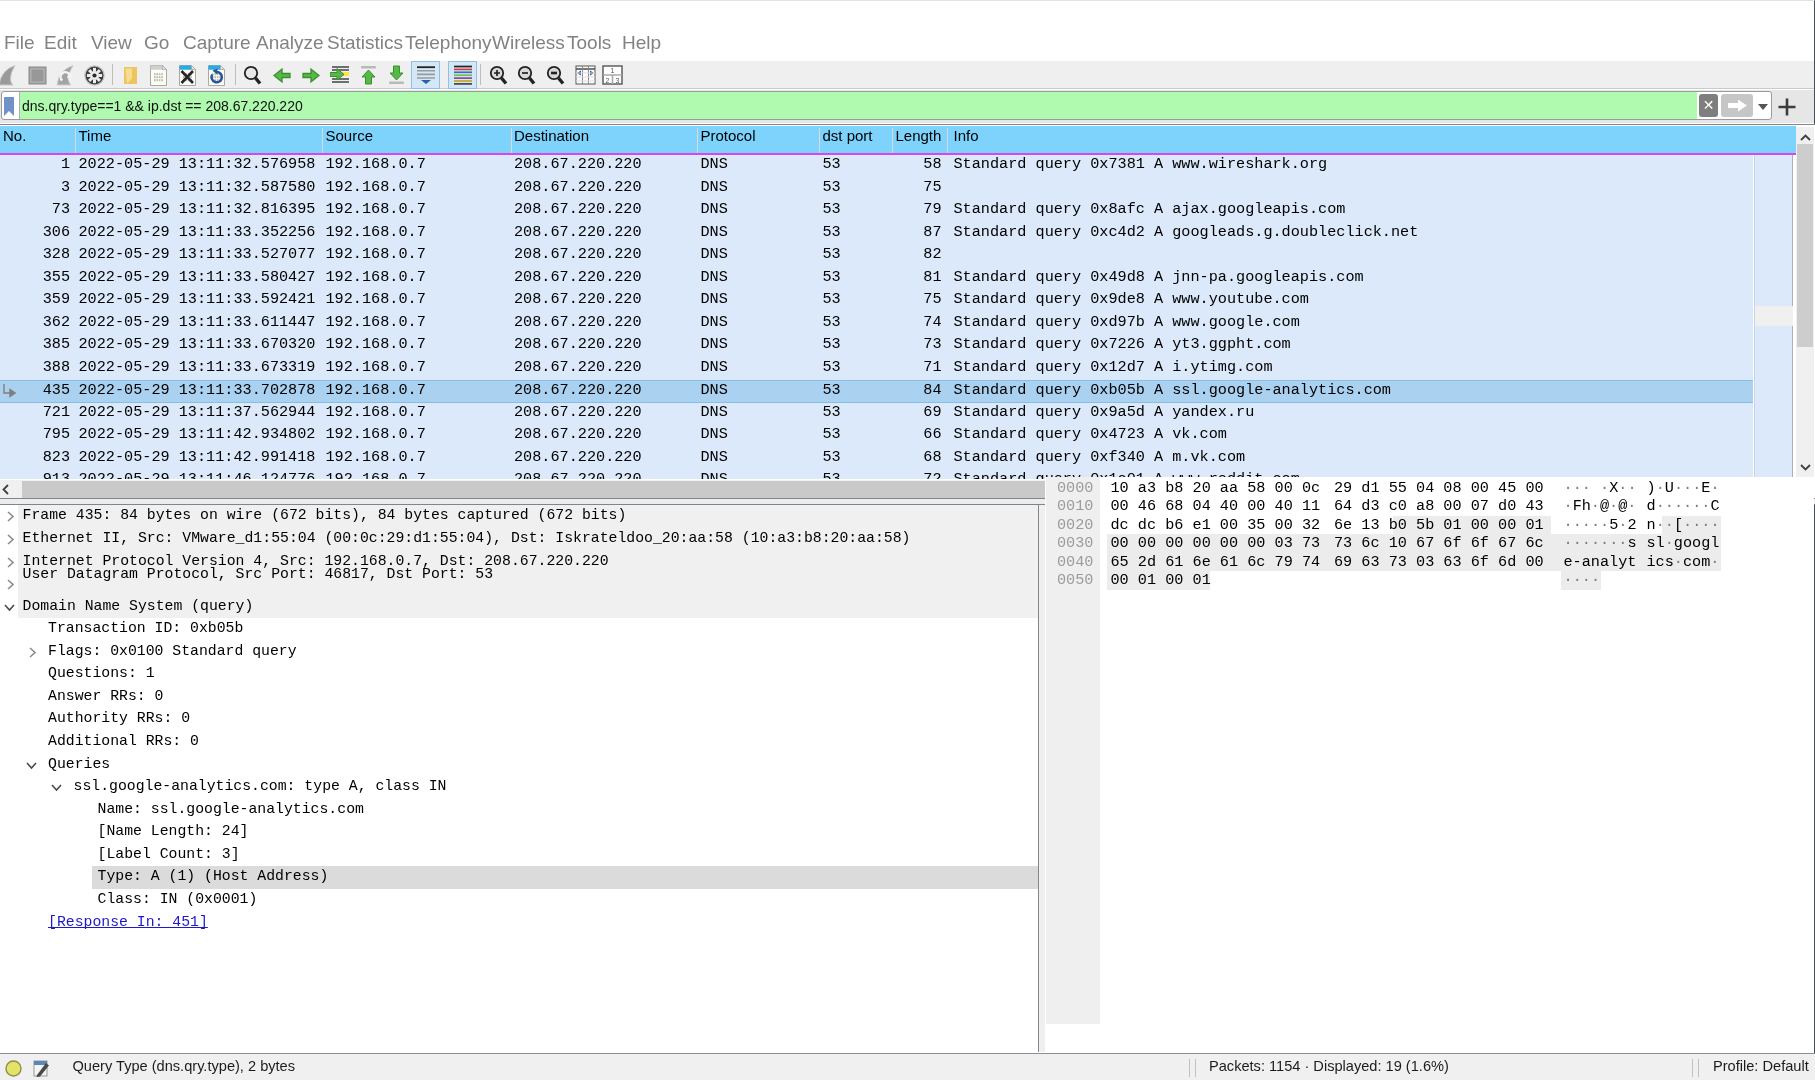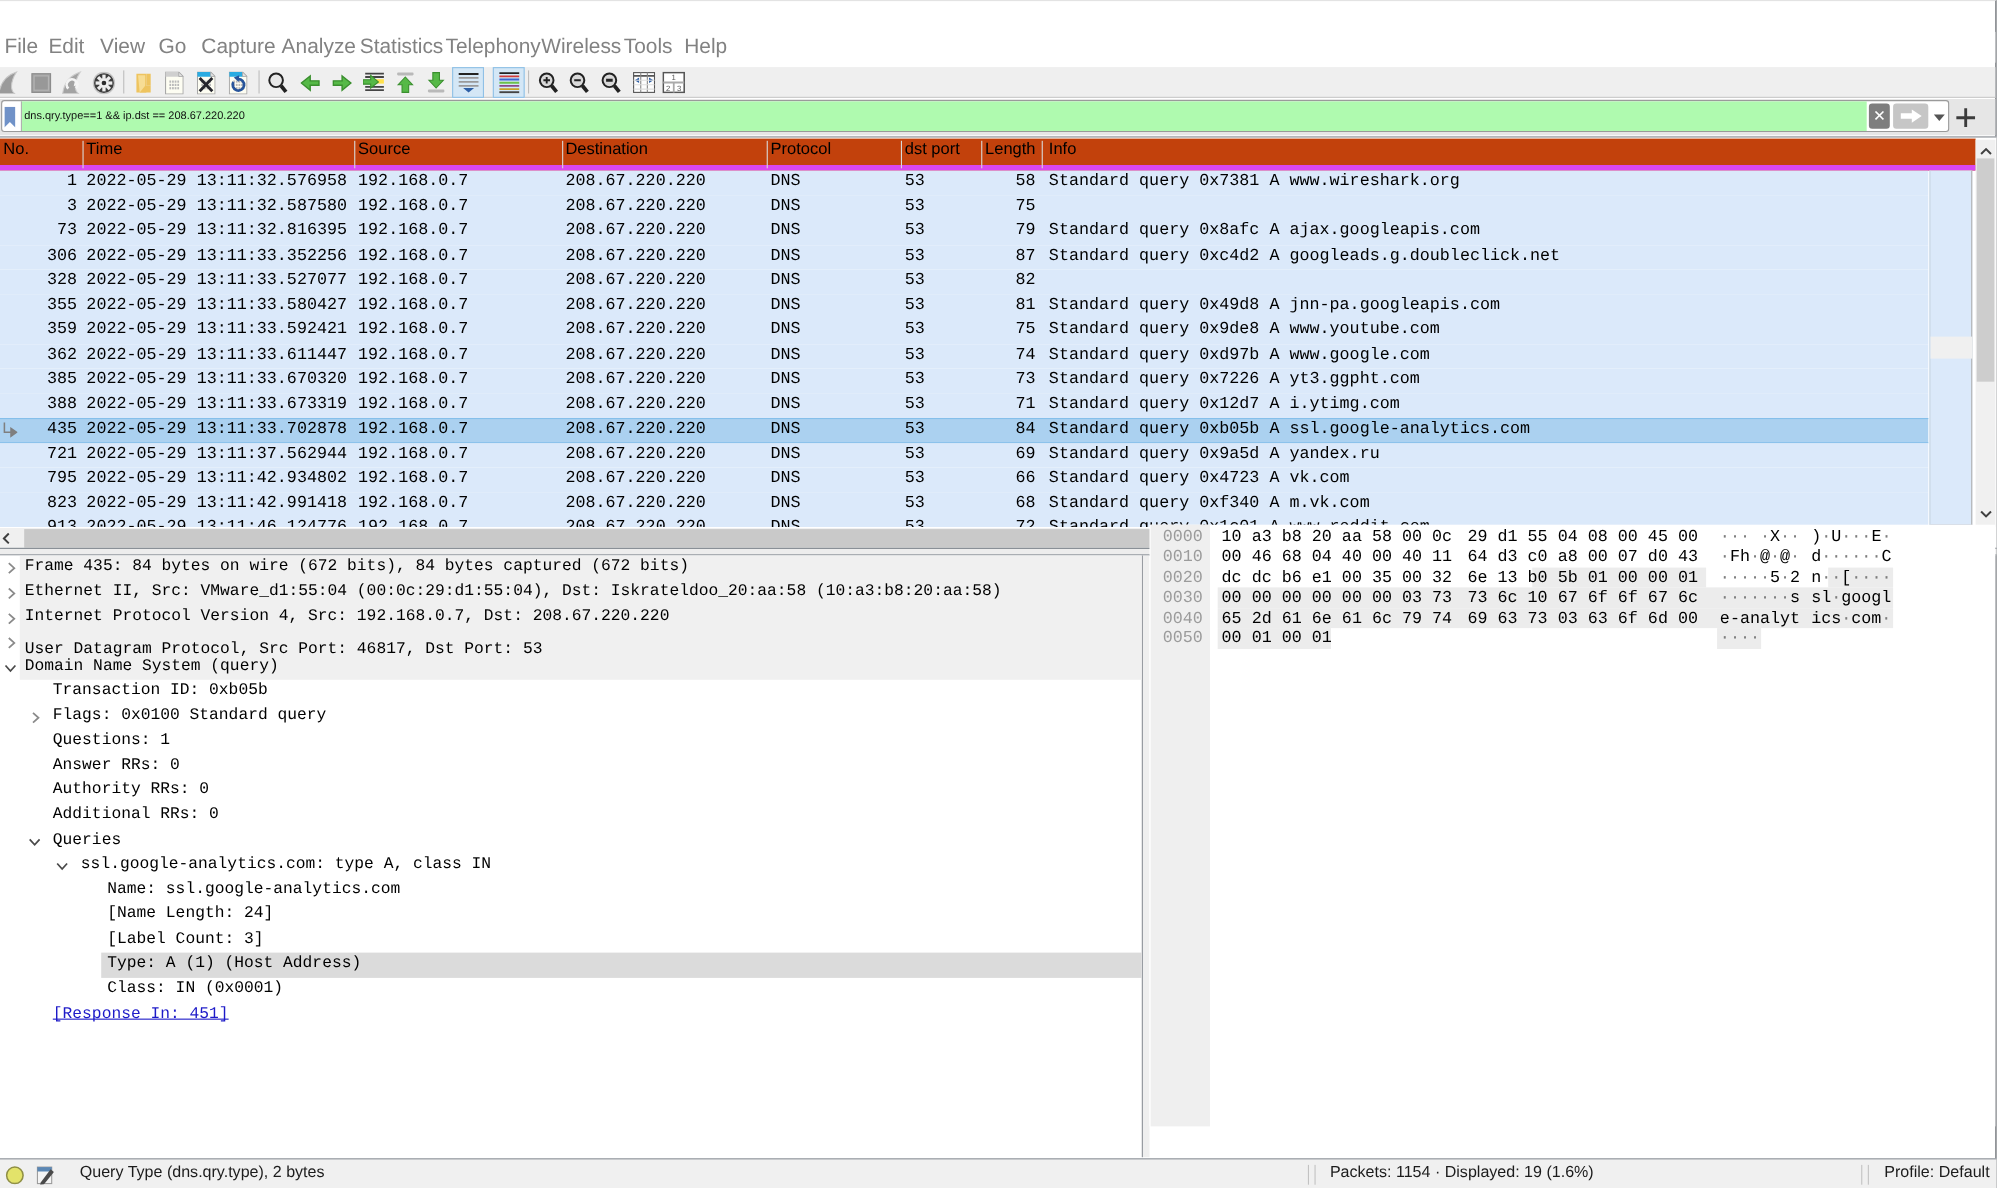--- a/index.html
+++ b/index.html
@@ -13,27 +13,27 @@
 .mi{position:absolute;top:0;height:28px;line-height:28px;font-size:19px;color:#828282}
 
 #tool{position:absolute;left:0;top:60px;width:100%;height:28px;background:#efefef;border-bottom:1px solid #c9c9c9}
 .tsep{position:absolute;top:3px;width:1px;height:21px;background:#bdbdbd}
 .tico{position:absolute;top:2px}
 .tbox{position:absolute;top:0px;width:29px;height:28px;background:#d4e7f6;border:1px solid #8fc0e6}
 
 #fbar{position:absolute;left:0;top:89px;width:100%;height:33px;background:#e6e6e6}
 #finput{position:absolute;left:1px;top:1px;width:1771px;height:29px;background:#fff;border:1px solid #9a9a9a;border-radius:3px;overflow:hidden}
 #fgreen{position:absolute;left:17px;top:0;width:1678px;height:29px;background:#affaaf;border-left:1px solid #b0b0b0}
-#ftext{position:absolute;left:20px;top:0;height:29px;line-height:28px;font-size:10px;color:#111}
+#ftext{position:absolute;left:20px;top:0;height:29px;line-height:28px;font-size:14px;color:#111}
 #fx{position:absolute;left:1697px;top:2px;width:19px;height:23px;background:#7e7e7e;border-radius:3px;color:#fff;text-align:center;line-height:23px;font-size:14px}
 #farr{position:absolute;left:1719px;top:2px;width:32px;height:23px;background:#c6c6c6;border-radius:3px}
 #fcaret{position:absolute;left:1756px;top:12px;width:0;height:0;border-left:5px solid transparent;border-right:5px solid transparent;border-top:6px solid #555}
 
 #plist{position:absolute;left:0;top:123px;width:1815px;height:374px;background:#fff;border-top:1px solid #82878e}
-#phead{position:absolute;left:0;top:1px;width:1796px;height:29px;background:#c2410c;border-bottom:5px solid #d946ef;font-size:15px;color:#000}
+#phead{position:absolute;left:0;top:1px;width:1796px;height:29px;background:#7dd3fc;border-bottom:2px solid #d946ef;font-size:15px;color:#000}
 .hc{position:absolute;top:0;height:29px;line-height:19px}
 .hs{position:absolute;top:2px;width:1px;height:25px;background:#d9d9d9}
 #prows{position:absolute;left:0;top:30px;width:1796px;height:324px;overflow:hidden}
 .r{position:absolute;left:0;width:1753px;height:22.5px;background:#dbe9fa;font-family:"Liberation Mono",monospace;font-size:15.2px;line-height:19.5px;color:#000;white-space:pre}
 .r span{position:absolute;top:0;height:22.5px}
 .c0{left:0;width:70px;text-align:right}
 .c1{left:78.5px}.c2{left:325.5px}.c3{left:514px}.c4{left:700.5px}.c5{left:822.5px}
 .c6{left:858px;width:83.5px;text-align:right}.c7{left:953.5px}
 .rsel{background:#abd1f0;border-top:1px solid #84bfea;border-bottom:1px solid #84bfea}
 #pstrip{position:absolute;left:1753.5px;top:30px;width:39px;height:323px;background:#dbe9fa;border-left:1px solid #c8d5e2;border-right:1px solid #b0b0b0;border-bottom:1px solid #a0a0a0}
@@ -330,21 +330,21 @@
           <path d="M3 1 L8 5.5 L3 10" stroke="#8a8a8a" stroke-width="1.6" fill="none"></path>
         </svg>
         <div class="dl" style="left:22.5px;top:23.0px">Ethernet II, Src: VMware_d1:55:04 (00:0c:29:d1:55:04), Dst: Iskrateldoo_20:aa:58 (10:a3:b8:20:aa:58)</div>
         <svg class="darr" style="left:5px;top:51.5px">
           <path d="M3 1 L8 5.5 L3 10" stroke="#8a8a8a" stroke-width="1.6" fill="none"></path>
         </svg>
         <div class="dl" style="left:22.5px;top:45.5px">Internet Protocol Version 4, Src: 192.168.0.7, Dst: 208.67.220.220</div>
         <svg class="darr" style="left:5px;top:74.1px">
           <path d="M3 1 L8 5.5 L3 10" stroke="#8a8a8a" stroke-width="1.6" fill="none"></path>
         </svg>
-        <div class="dl" style="left:22.5px;top:76px">User Datagram Protocol, Src Port: 46817, Dst Port: 53</div>
+        <div class="dl" style="left:22.5px;top:59px">User Datagram Protocol, Src Port: 46817, Dst Port: 53</div>
         <svg class="darr" style="left:4px;top:96.6px">
           <path d="M1 3 L5.5 8 L10 3" stroke="#4a4a4a" stroke-width="1.6" fill="none"></path>
         </svg>
         <div class="dl" style="left:22.5px;top:90.6px">Domain Name System (query)</div>
         <div class="dl" style="left:48px;top:113.2px">Transaction ID: 0xb05b</div>
         <svg class="darr" style="left:27px;top:141.8px">
           <path d="M3 1 L8 5.5 L3 10" stroke="#8a8a8a" stroke-width="1.6" fill="none"></path>
         </svg>
         <div class="dl" style="left:48px;top:135.8px">Flags: 0x0100 Standard query</div>
         <div class="dl" style="left:48px;top:158.3px">Questions: 1</div>

